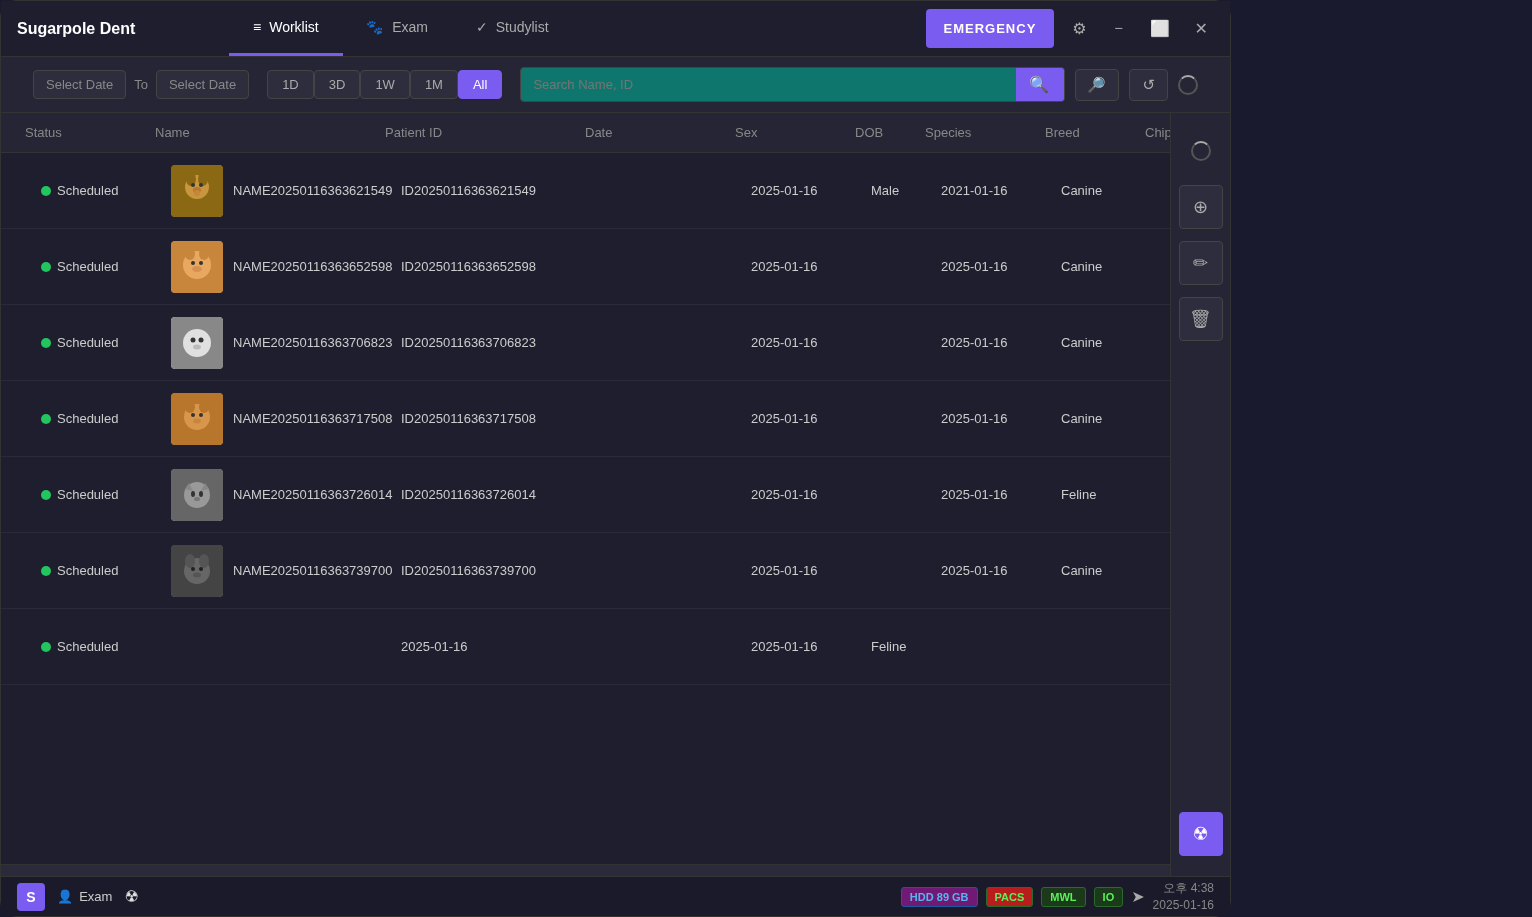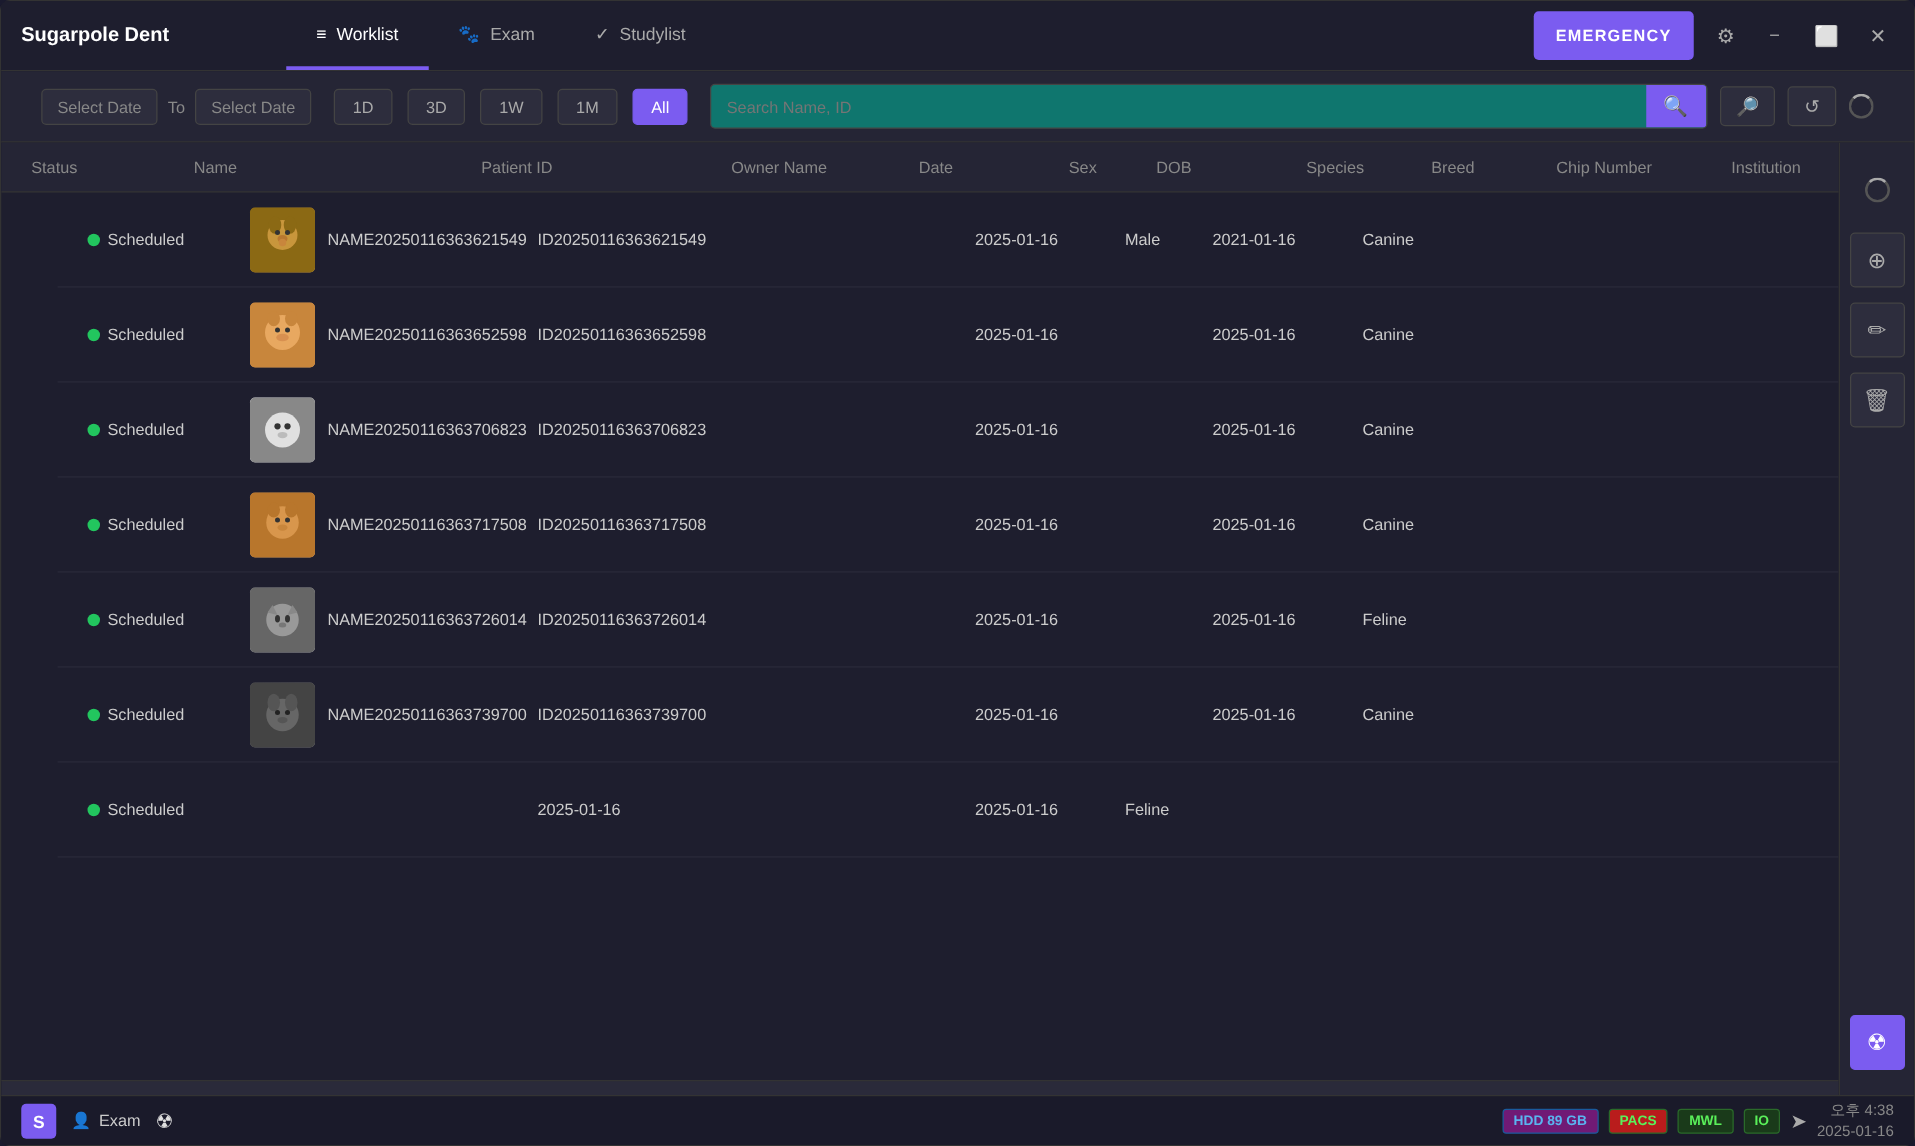--- a/index.html
+++ b/index.html
@@ -7,24 +7,24 @@
       font-family: -apple-system, BlinkMacSystemFont, 'Segoe UI', sans-serif;
       background: #1a1a2e;
       color: #e0e0e0;
       width: 1532px;
       height: 917px;
       overflow: hidden;
       border-radius: 8px;
     }
 
     .app-window {
-      width: 1532px;
+      width: 1231px;
       height: 917px;
       background: #1e1e2e;
-      border-radius: 4px;
+      border-radius: 16px;
       display: flex;
       flex-direction: column;
       border: 1px solid #333;
     }
 
     
     .title-bar {
       display: flex;
       align-items: center;
       background: #1e1e2e;
@@ -121,21 +121,21 @@
       border: 1px solid #444;
       color: #888;
       padding: 6px 12px;
       border-radius: 4px;
       cursor: pointer;
       font-size: 13px;
     }
 
     .filter-btns {
       display: flex;
-      gap: 12px;
+      gap: 0;
       margin-left: 8px;
     }
 
     .filter-btn {
       background: #2d2d3d;
       border: 1px solid #444;
       color: #aaa;
       padding: 6px 14px;
       border-radius: 4px;
       cursor: pointer;
@@ -235,26 +235,25 @@
       background: #1e1e2e;
     }
     .table-body::-webkit-scrollbar-thumb {
       background: #444;
       border-radius: 3px;
     }
 
     .table-row {
       display: grid;
       grid-template-columns: 130px 230px 200px 150px 120px 70px 120px 100px 100px 140px 1fr;
-      padding: 0 16px;
+      padding: 0 32px;
       border-bottom: 1px solid #2a2a3a;
       align-items: center;
       min-height: 76px;
       cursor: pointer;
-      margin-left: 45px;
     }
 
     .td {
       padding: 8px 8px;
       font-size: 13px;
       color: #ccc;
     }
 
     .status-cell {
       display: flex;
@@ -495,21 +494,20 @@
   </div>
 
   <div class="main-layout">
 
     <div class="table-container">
 
       <div class="table-header">
         <div class="th">Status</div>
         <div class="th">Name</div>
         <div class="th">Patient ID</div>
-        <div class="th">Owner Name</div>
         <div class="th">Date</div>
         <div class="th">Sex</div>
         <div class="th">DOB</div>
         <div class="th">Species</div>
         <div class="th">Breed</div>
         <div class="th">Chip Number</div>
         <div class="th">Institution</div>
       </div>
 
       <div class="table-body" id="table-body">

